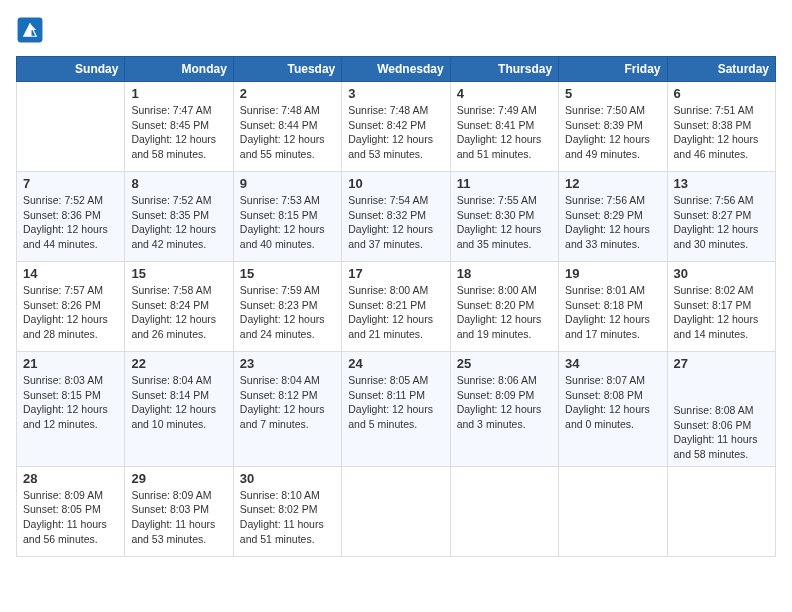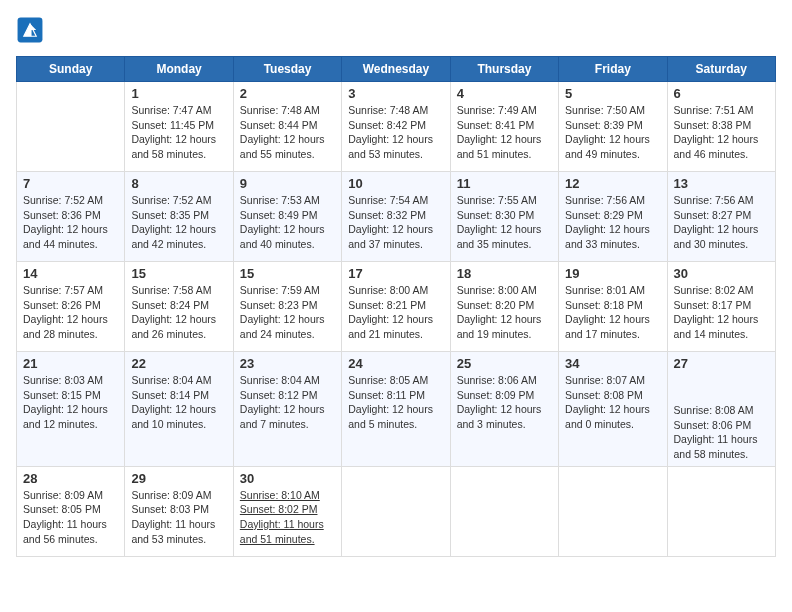--- a/index.html
+++ b/index.html
@@ -44,21 +44,21 @@
       color: #555;
     }
     table {
       width: 100%;
       border-collapse: collapse;
       font-size: 11px;
     }
     thead tr th {
       background: #2b6cb0;
       color: #fff;
-      text-align: center;
+      text-align: right;
       padding: 5px 6px;
       font-size: 12px;
       font-weight: bold;
       border: 1px solid #1e5a9e;
     }
     tbody tr {
       border-bottom: 1px solid #ccc;
     }
     tbody tr td {
       vertical-align: top;
@@ -121,21 +121,21 @@
         <th>Friday</th>
         <th>Saturday</th>
       </tr>
   </thead>
   <tbody id="calendar-body">
   <tr>
         <td class="empty-cell"></td>
         <td>
           <div class="day-number">1</div>
           <div class="day-info" style="white-space: pre-line;">Sunrise: 7:47 AM
-Sunset: 11:45 PM
+Sunset: 8:45 PM
 Daylight: 12 hours
 and 58 minutes.</div>
         </td>
         <td>
           <div class="day-number">2</div>
           <div class="day-info" style="white-space: pre-line;">Sunrise: 7:48 AM
 Sunset: 8:44 PM
 Daylight: 12 hours
 and 55 minutes.</div>
         </td>
@@ -179,21 +179,21 @@
         <td>
           <div class="day-number">8</div>
           <div class="day-info" style="white-space: pre-line;">Sunrise: 7:52 AM
 Sunset: 8:35 PM
 Daylight: 12 hours
 and 42 minutes.</div>
         </td>
         <td>
           <div class="day-number">9</div>
           <div class="day-info" style="white-space: pre-line;">Sunrise: 7:53 AM
-Sunset: 8:49 PM
+Sunset: 8:15 PM
 Daylight: 12 hours
 and 40 minutes.</div>
         </td>
         <td>
           <div class="day-number">10</div>
           <div class="day-info" style="white-space: pre-line;">Sunrise: 7:54 AM
 Sunset: 8:32 PM
 Daylight: 12 hours
 and 37 minutes.</div>
         </td>
@@ -331,21 +331,21 @@
         </td>
         <td>
           <div class="day-number">29</div>
           <div class="day-info" style="white-space: pre-line;">Sunrise: 8:09 AM
 Sunset: 8:03 PM
 Daylight: 11 hours
 and 53 minutes.</div>
         </td>
         <td>
           <div class="day-number">30</div>
-          <div class="day-info" style="white-space: pre-line; text-decoration: underline;">Sunrise: 8:10 AM
+          <div class="day-info" style="white-space: pre-line;">Sunrise: 8:10 AM
 Sunset: 8:02 PM
 Daylight: 11 hours
 and 51 minutes.</div>
         </td>
         <td class="empty-cell"></td>
         <td class="empty-cell"></td>
         <td class="empty-cell"></td>
         <td class="empty-cell"></td>
       </tr>
     </tbody>

